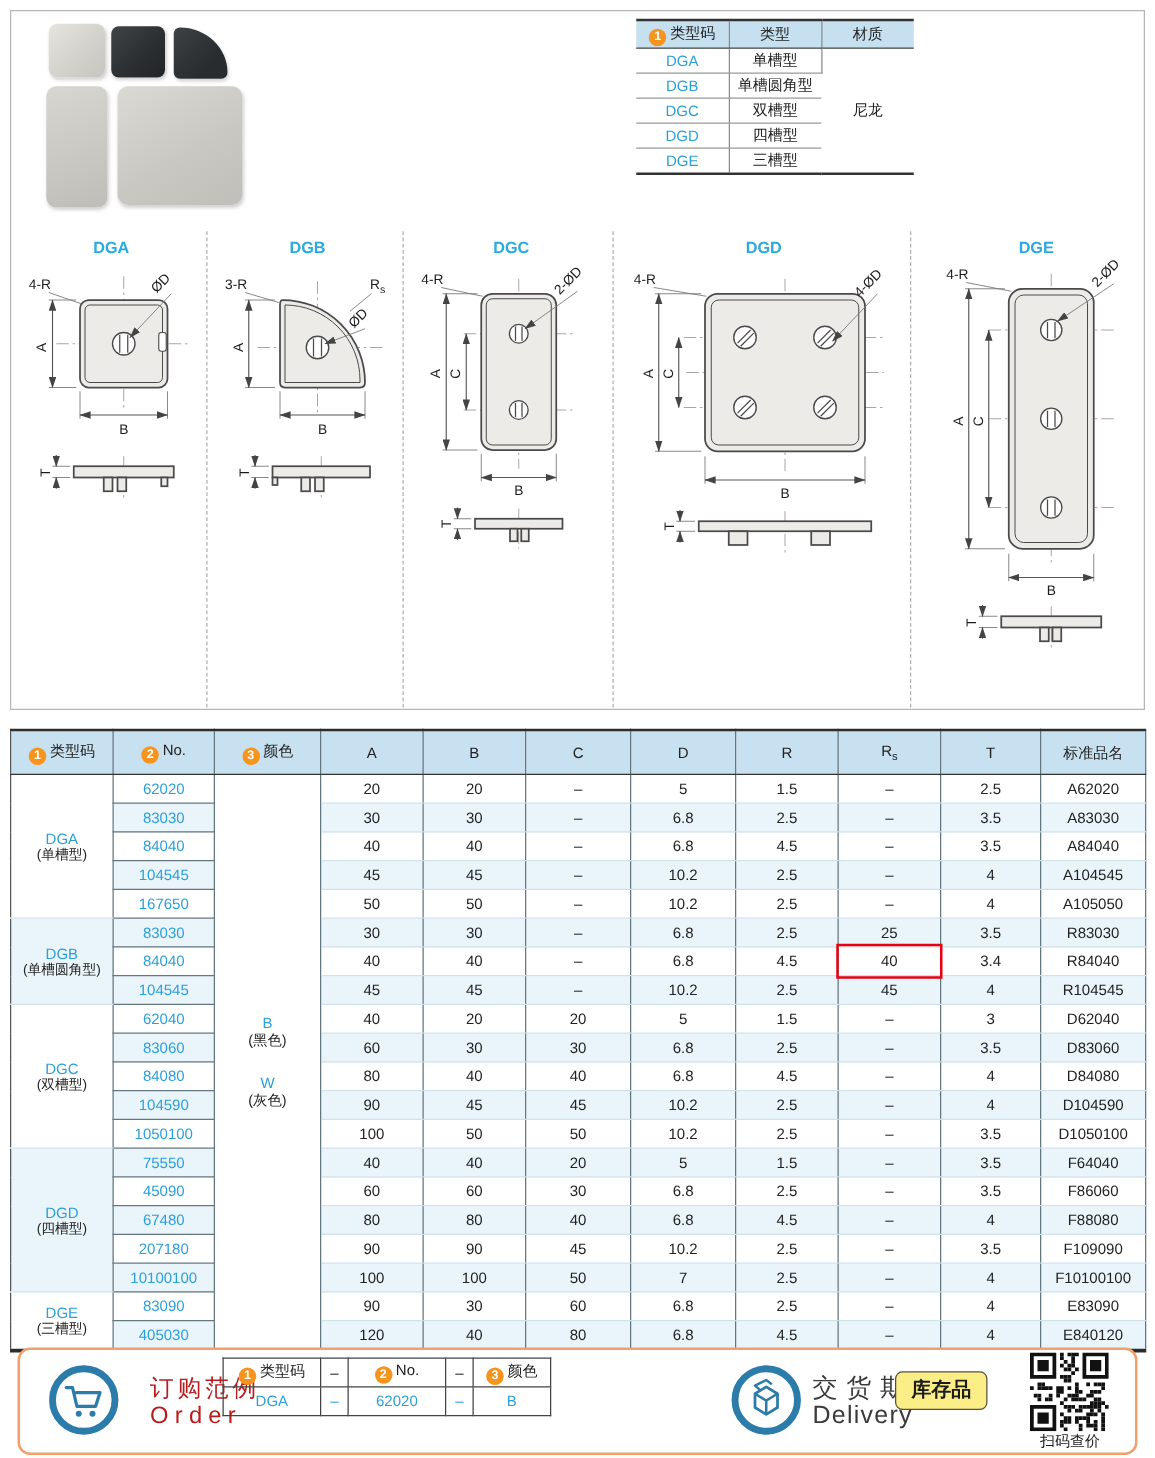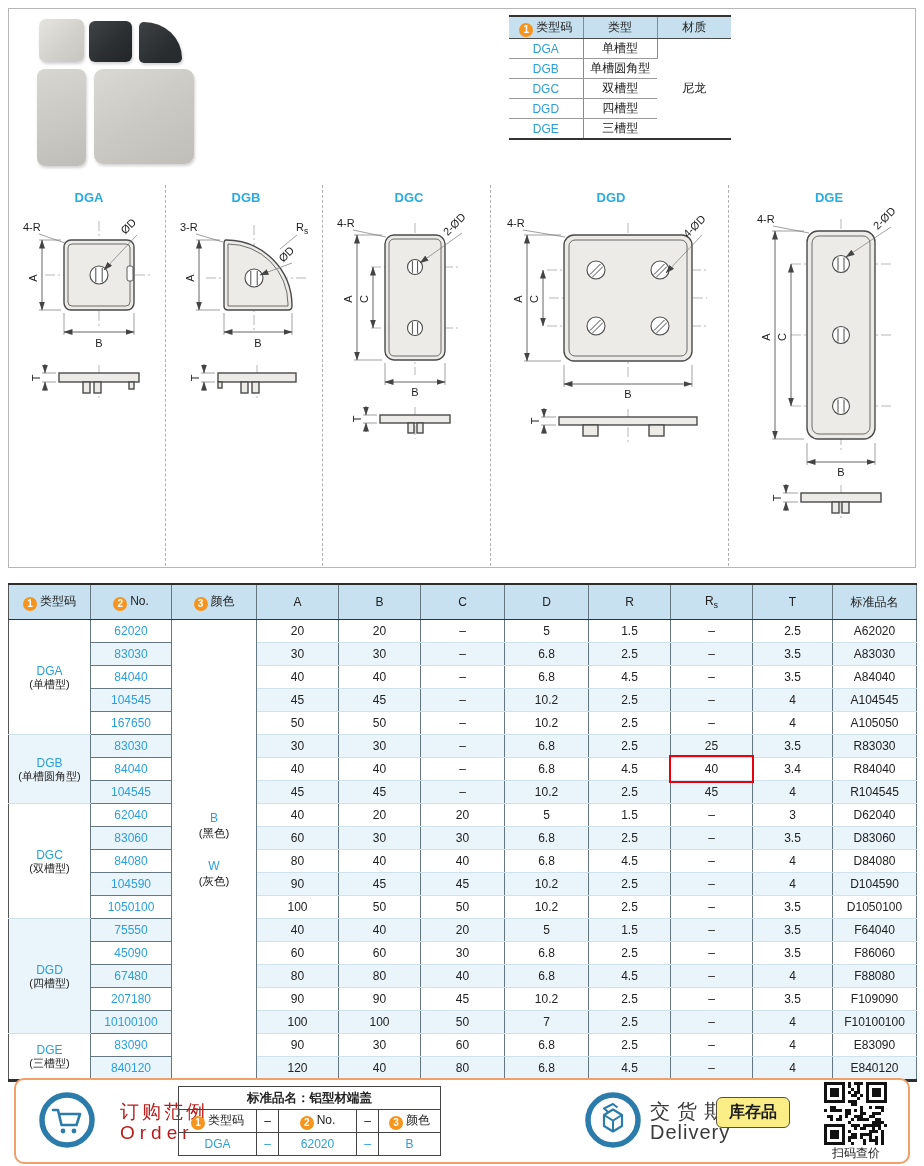--- a/index.html
+++ b/index.html
@@ -635,21 +635,21 @@
           <td>90</td>
           <td>30</td>
           <td>60</td>
           <td>6.8</td>
           <td>2.5</td>
           <td>–</td>
           <td>4</td>
           <td>E83090</td>
         </tr>
         <tr class="alt">
-          <td class="no-cell blu">840120</td>
+          <td class="no-cell blu">405030</td>
           <td>120</td>
           <td>40</td>
           <td>80</td>
           <td>6.8</td>
           <td>4.5</td>
           <td>–</td>
           <td>4</td>
           <td>E840120</td>
         </tr>
       </tbody>
@@ -672,23 +672,20 @@
 
     <table class="order-table">
       <colgroup>
           <col style="width:78px">
           <col style="width:22px">
           <col style="width:78px">
           <col style="width:22px">
           <col style="width:62px">
         </colgroup>
       <tbody>
-        <tr>
-            <td class="ot-title" colspan="5">标准品名：铝型材端盖</td>
-          </tr>
         <tr>
             <td><span class="badge">1</span>类型码</td>
             <td>–</td>
             <td><span class="badge">2</span>No.</td>
             <td>–</td>
             <td><span class="badge">3</span>颜色</td>
           </tr>
         <tr>
             <td class="blu">DGA</td>
             <td class="blu">–</td>

